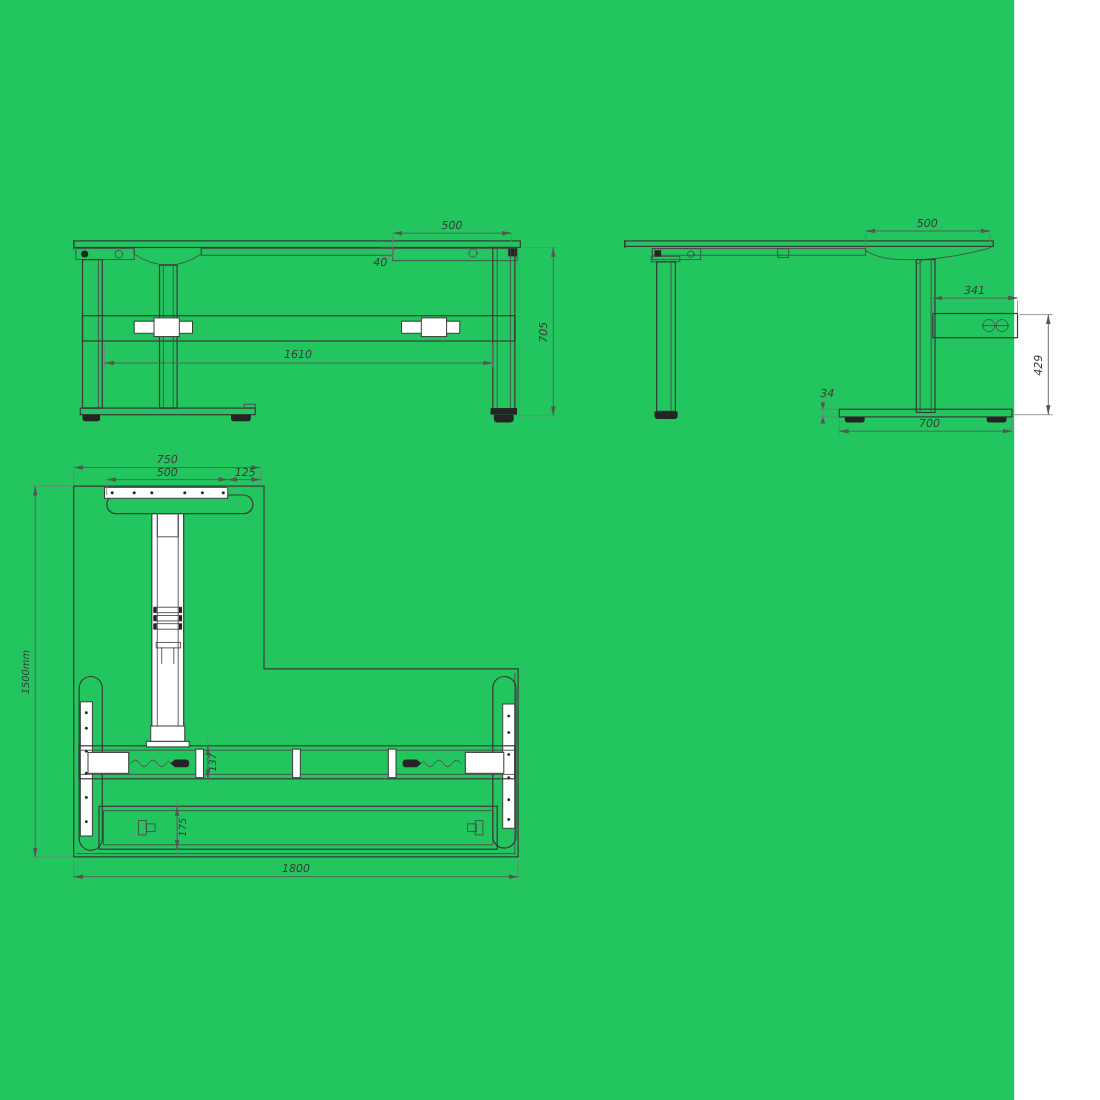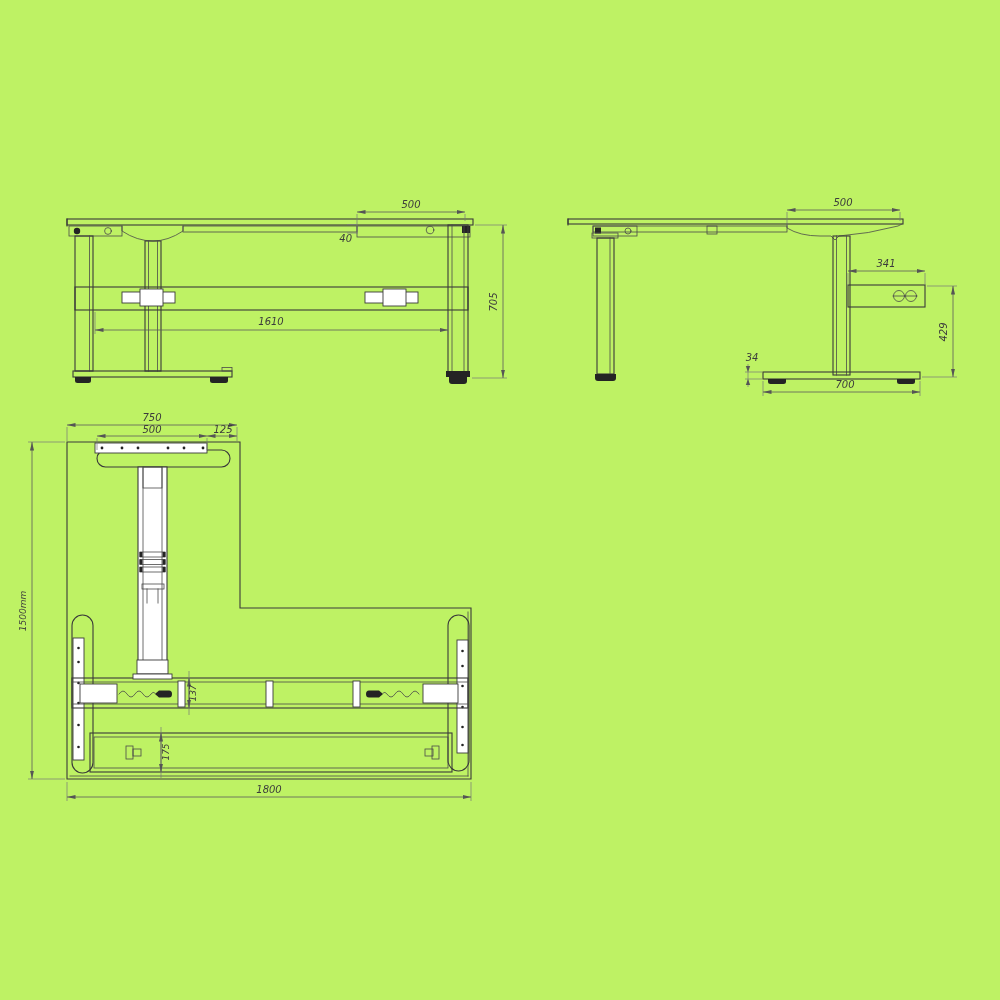--- a/index.html
+++ b/index.html
@@ -1,16 +1,16 @@
 <!DOCTYPE html>
 <html><head>
 <meta charset="utf-8">
 <style>
   html,body{margin:0;padding:0;background:#ffffff;}
-  .stage{width:1000px;height:1000px;position:relative;background:#bef264;font-family:"Liberation Sans",sans-serif;}
+  .stage{width:922px;height:1000px;position:relative;background:#22c55e;font-family:"Liberation Sans",sans-serif;}
   svg{display:block}
   .s1{stroke:#3a3a3a;stroke-width:1.1;fill:none;stroke-linecap:square}
   .s0{stroke:#4a4a4a;stroke-width:0.8;fill:none;stroke-linecap:square}
   .wf{fill:#ffffff;stroke:#3a3a3a;stroke-width:1.1}
   .wf0{fill:#ffffff;stroke:#3a3a3a;stroke-width:0.9}
   .df{fill:#242424;stroke:none}
   .dim{stroke:#5a5a5a;stroke-width:0.8;fill:none;marker-start:url(#ar);marker-end:url(#ar)}
   .ext{stroke:#7a7a7a;stroke-width:0.7;fill:none}
   .dt{font:italic 10px "DejaVu Sans",sans-serif;fill:#3c3c3c}
   .dts{font:italic 9px "DejaVu Sans",sans-serif;fill:#3c3c3c}

